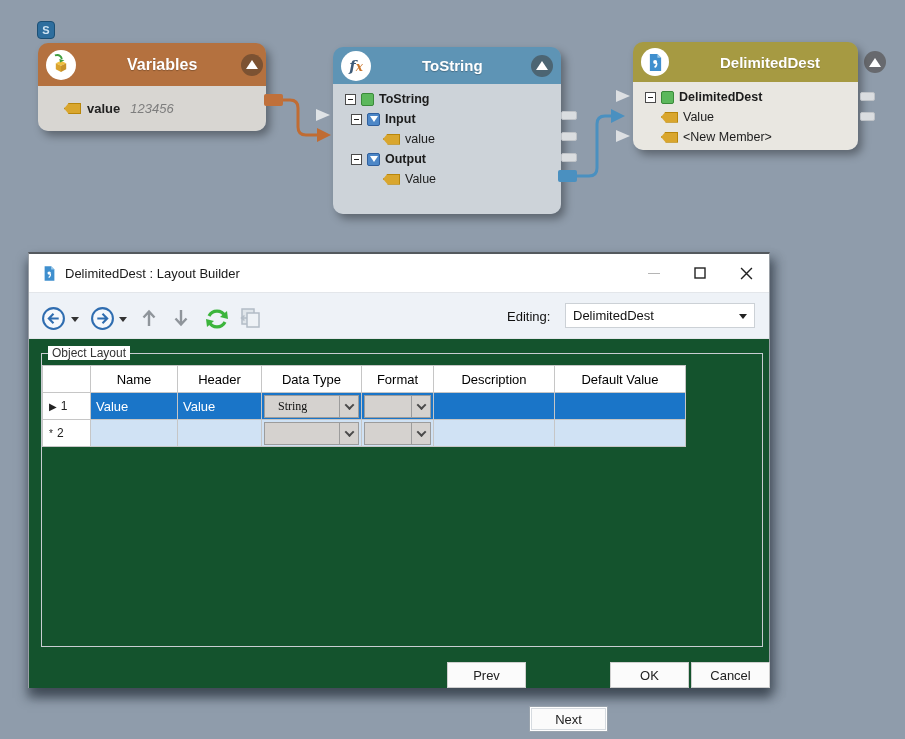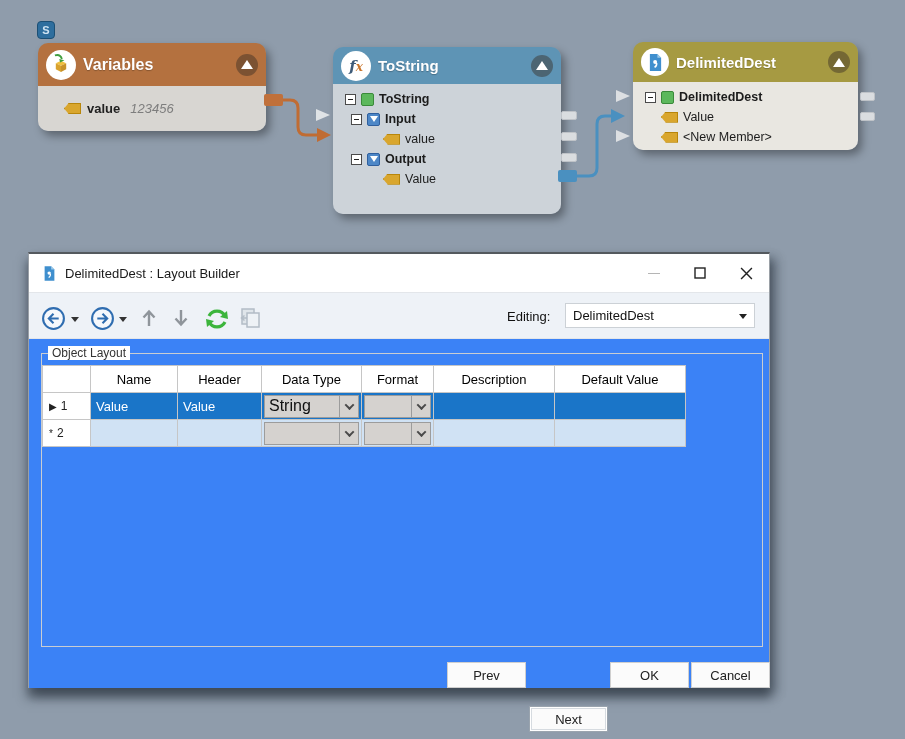--- a/index.html
+++ b/index.html
@@ -5,21 +5,21 @@
   * { margin:0; padding:0; box-sizing:border-box; }
   html,body { width:905px; height:739px; overflow:hidden; }
   body { font-family:"Liberation Sans", sans-serif; }
   .screen { position:relative; width:905px; height:739px; background:#8f9cab; }
 
   
   .s-badge { position:absolute; left:37px; top:21px; width:18px; height:18px; border-radius:4px;
     background:#2e6e9e; border:1px solid #1c4f74; color:#cfe3f2; font-size:11px; font-weight:bold;
     display:flex; align-items:center; justify-content:center; }
   .node { position:absolute; border-radius:10px; box-shadow:4px 5px 8px rgba(0,0,0,0.35); }
-  .node-header { display:flex; align-items:center; padding:0 8px; border-radius:10px 10px 0 0; }
+  .node-header { display:flex; align-items:center; padding:0 8px; border-radius:10px 10px 0 0;gap:44px; }
   .node-title { color:#fff; font-weight:bold; text-shadow:0 1px 1px rgba(0,0,0,0.25); margin-left:7px; flex:1; }
   .icon-circle { background:#fff; border-radius:50%; display:flex; align-items:center; justify-content:center; flex:none; }
   .collapse-btn { width:22px; height:22px; border-radius:50%; background:rgba(55,45,35,0.45);
     display:flex; align-items:center; justify-content:center; flex:none; }
   .collapse-btn .tri-up { width:0; height:0; border-left:6px solid transparent; border-right:6px solid transparent; border-bottom:9px solid #fff; }
   .node-body { border-radius:0 0 10px 10px; }
 
   .node-variables { left:38px; top:43px; width:228px; }
   .node-variables .node-header { height:43px; background:#b4713f; }
   .node-variables .node-body { height:45px; background:#d8d6d2; display:flex; align-items:center; padding-left:26px; }
@@ -71,36 +71,36 @@
 
   .toolbar { position:relative; height:47px; background:#eef2f7; border-top:1px solid #e3e6ea; border-bottom:1px solid #e3e6ea; }
   .tb-icon { position:absolute; top:13px; }
   .caret-down { width:0; height:0; border-left:4px solid transparent; border-right:4px solid transparent; border-top:5px solid #333; position:absolute; top:24px; }
   .editing-label { position:absolute; left:478px; top:16px; font-size:13px; color:#111; }
   .editing-combo { position:absolute; left:536px; top:10px; width:190px; height:25px; background:#fff;
     border:1px solid #ccd1d6; display:flex; align-items:center; padding-left:7px; font-size:13px; color:#111; }
   .editing-combo .cmb-caret { position:absolute; right:7px; top:10px; width:0; height:0;
     border-left:4px solid transparent; border-right:4px solid transparent; border-top:5px solid #222; }
 
-  .content { position:relative; height:349px; background:#3b82f6; }
+  .content { position:relative; height:349px; background:#14532d; }
   .groupbox { position:absolute; left:12px; top:14px; width:722px; height:294px; border:1px solid #c9cdd2; }
   .groupbox-label { position:absolute; left:6px; top:-8px; background:#fff; padding:0 4px; font-size:12px; color:#333; }
 
   .grid { position:absolute; left:0px; top:11px; display:grid;
     grid-template-columns:48px 87px 84px 100px 72px 121px 131px;
     grid-auto-rows:27px; border-top:1px solid #c6c6c6; border-left:1px solid #c6c6c6; }
   .gc { border-right:1px solid #c6c6c6; border-bottom:1px solid #c6c6c6; font-size:13px;
     display:flex; align-items:center; overflow:hidden; }
   .gc-head { background:#fff; color:#000; justify-content:center;text-align:center; }
   .gc-sel { background:#fff; color:#222; padding-left:6px; gap:4px; font-size:12px; }
   .gc-sel .row-ind { font-size:10px; }
   .row-selected { background:#1a75c8; color:#fff; padding-left:5px; }
   .row-new { background:#d0e2f4; color:#222; padding-left:5px; }
   .dd { flex:1; height:23px; margin:0 2px; background:#d5d2cf; border:1px solid #9c9c9c; display:flex; align-items:stretch; }
-  .dd-text { flex:1; font-size:16px; color:#111; padding-left:4px; display:flex; align-items:center; }
+  .dd-text { flex:1; font-size:12px; color:#111; padding-left:13px; display:flex; align-items:center;font-family:Liberation Serif, serif; }
   .dd-btn { width:19px; border-left:1px solid #9c9c9c; display:flex; align-items:center; justify-content:center; }
   .dd-chev { width:7px; height:7px; border-right:2px solid #4a4a4a; border-bottom:2px solid #4a4a4a;
     transform:rotate(45deg) translate(-1px,-1px); }
 
   .btn { position:absolute; top:408px; width:79px; height:26px; background:#fbfbfb; border:1px solid #cfcfcf;
     font-size:13px; color:#222; display:flex; align-items:center; justify-content:center; }
   .btn-focus { border:1px solid #9aa4ae; box-shadow:inset 0 0 0 1px #fff, inset 0 0 0 2px #d6dbe0;margin-top:44px; }
 </style>
 </head>
 <body>

